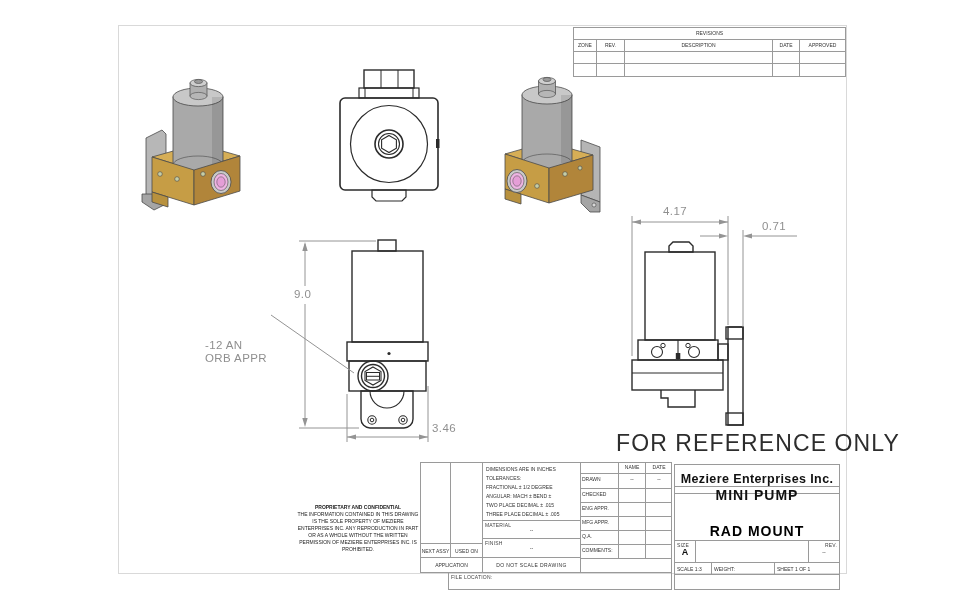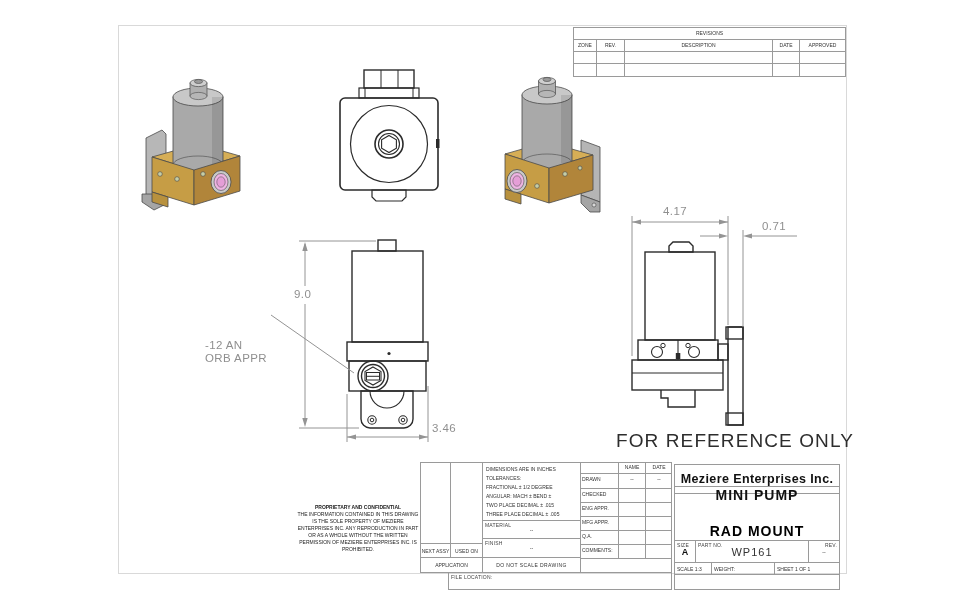--- a/index.html
+++ b/index.html
@@ -5,21 +5,21 @@
   html,body{margin:0;padding:0;background:#fff;}
   .canvas{position:relative;width:960px;height:606px;background:#ffffff;
           font-family:"Liberation Sans",sans-serif;overflow:hidden;}
   .abs{position:absolute;}
   .cell{position:absolute;border:1px solid #9a9a9a;box-sizing:border-box;color:#222;background:#fff0;}
   .f5{font-size:5px;line-height:6px;color:#333;}
   .tiny-lbl{position:absolute;font-size:5px;color:#444;left:2px;top:1px;letter-spacing:0.2px;}
   .ctr{display:flex;align-items:center;justify-content:center;}
   .dim{position:absolute;color:#8f8f8f;font-size:11.5px;letter-spacing:0.4px;}
   .callout{position:absolute;color:#8f8f8f;font-size:11.5px;line-height:1.15;letter-spacing:0.4px;}
-  .refnote{position:absolute;color:#2d2d2d;font-size:19px;letter-spacing:1.1px;}
+  .refnote{position:absolute;color:#2d2d2d;font-size:23px;letter-spacing:1.1px;}
   .apr-row{position:absolute;left:580px;width:92px;display:flex;box-sizing:border-box;}
   .apr-c{box-sizing:border-box;border-bottom:1px solid #9a9a9a;font-size:5px;color:#333;overflow:hidden;}
   .apr-l{width:38px;padding:2px 0 0 2px;}
   .apr-m{width:27px;border-left:1px solid #9a9a9a;text-align:center;padding-top:2px;}
   .apr-r{width:27px;border-left:1px solid #9a9a9a;text-align:center;padding-top:2px;}
   .rev-cell{box-sizing:border-box;border-left:1px solid #9a9a9a;font-size:5px;color:#333;
             text-align:center;padding-top:2px;overflow:hidden;}
   svg{display:block;}
 </style>
 </head>
@@ -278,24 +278,20 @@
     <span style="font-weight:bold;font-size:12.5px;color:#111;letter-spacing:0.4px;">Meziere Enterprises Inc.</span>
   </div>
   <div class="cell" style="left:674px;top:486px;width:166px;height:55px;display:flex;flex-direction:column;align-items:center;justify-content:space-between;">
     <div style="font-weight:bold;font-size:14px;color:#111;letter-spacing:1px;line-height:17px;">MINI PUMP</div>
     <div style="font-weight:bold;font-size:14px;color:#000000;letter-spacing:1px;line-height:17px;">RAD MOUNT</div>
   </div>
   <div class="cell" style="left:674px;top:540px;width:22px;height:23px;">
     <span class="tiny-lbl">SIZE</span>
     <div class="ctr" style="height:100%;font-weight:bold;font-size:9px;color:#111;">A</div>
   </div>
-  <div class="cell" style="left:695px;top:540px;width:114px;height:23px;">
-    <span class="tiny-lbl">PART NO.</span>
-    <div class="ctr" style="height:100%;font-size:11px;color:#333;letter-spacing:1px;">WP161</div>
-  </div>
   <div class="cell" style="left:808px;top:540px;width:32px;height:23px;">
     <span class="tiny-lbl" style="left:auto;right:2px;">REV.</span>
     <div class="ctr f5" style="height:100%;">--</div>
   </div>
   <div class="cell f5" style="left:674px;top:562px;width:38px;height:13px;padding:3px 0 0 2px;">SCALE 1:3</div>
   <div class="cell f5" style="left:711px;top:562px;width:64px;height:13px;padding:3px 0 0 2px;">WEIGHT:</div>
   <div class="cell f5" style="left:774px;top:562px;width:66px;height:13px;padding:3px 0 0 2px;">SHEET 1 OF 1</div>
   <div class="cell" style="left:674px;top:574px;width:166px;height:16px;"></div>
 
 </div>

